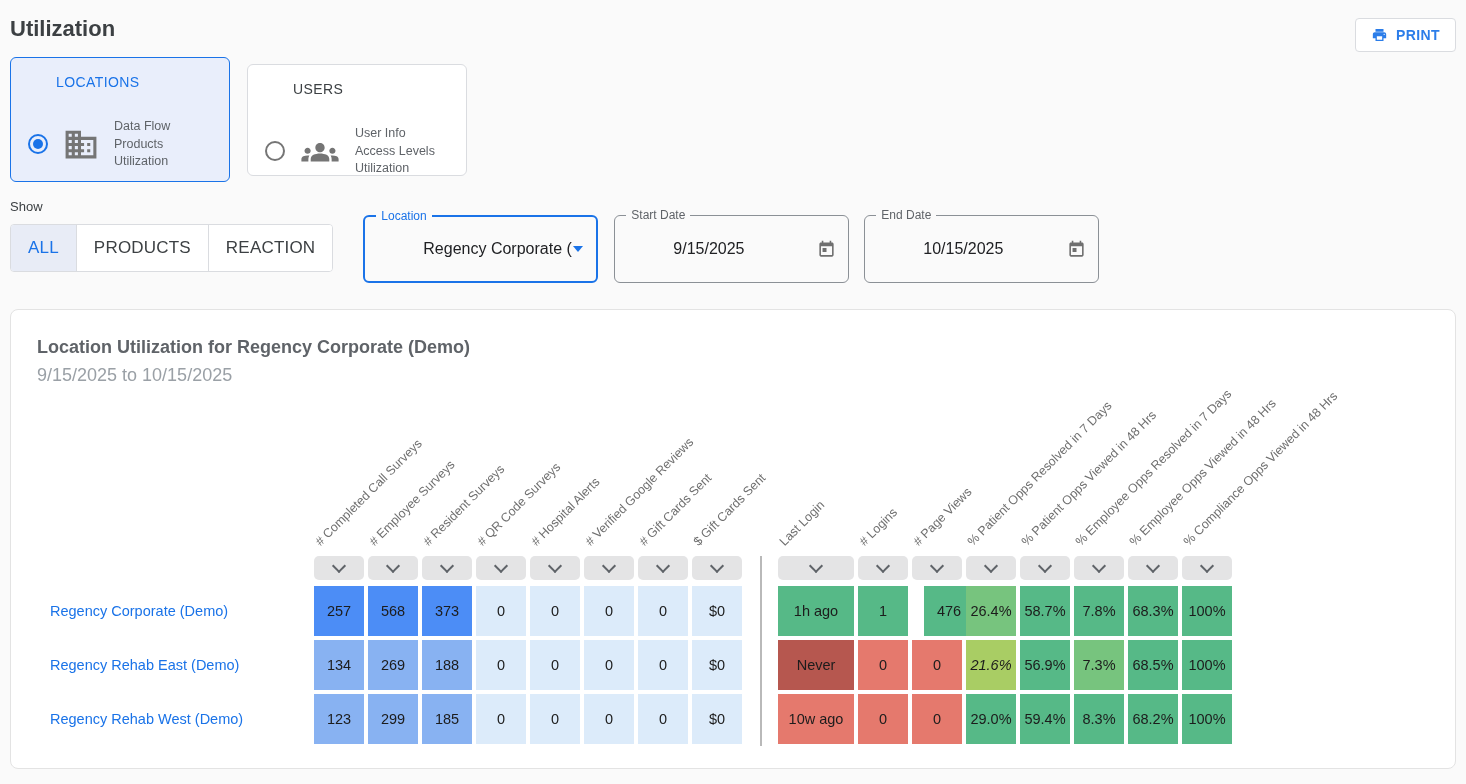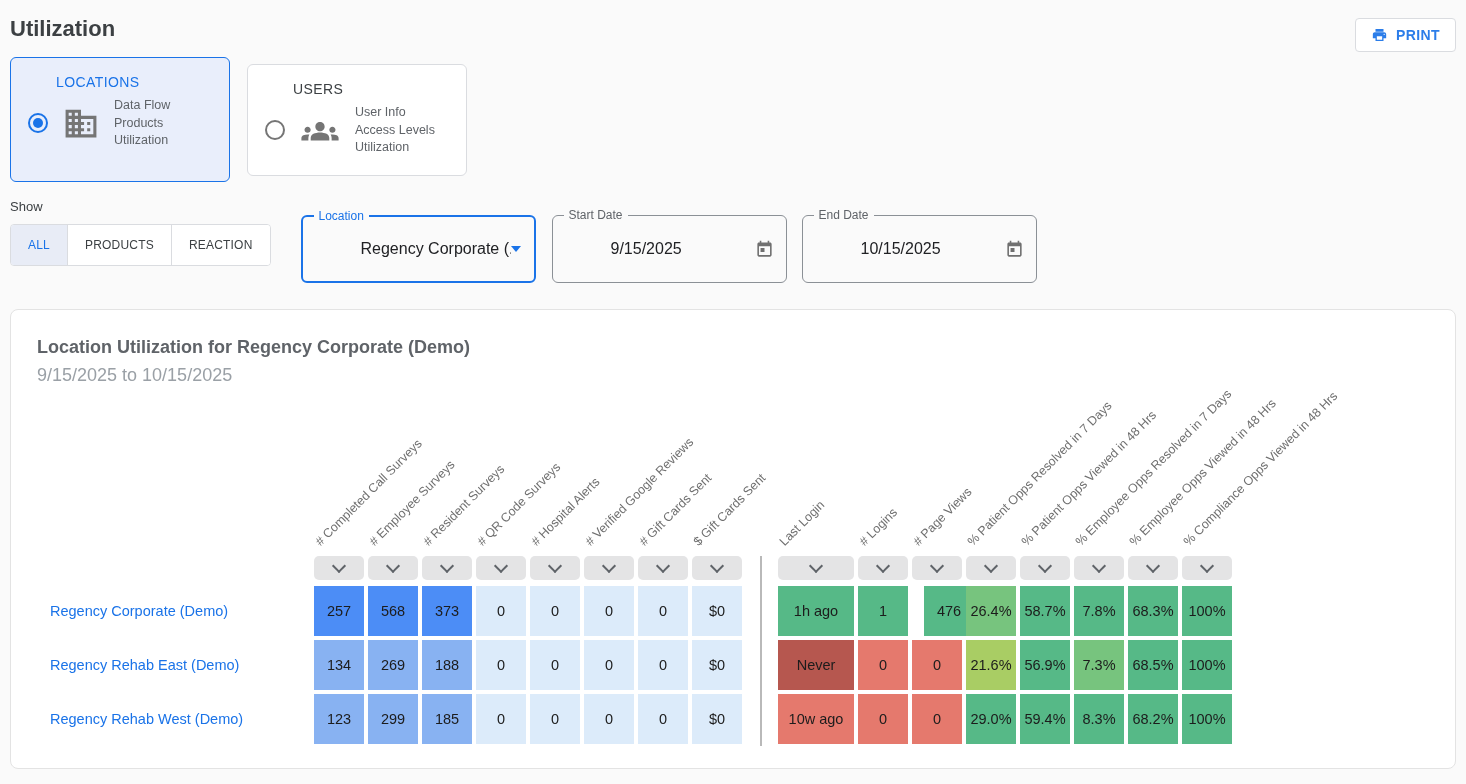--- a/index.html
+++ b/index.html
@@ -10,31 +10,31 @@
     background:#fff;border:1px solid #dadce0;border-radius:4px;padding:8px 15px;color:#2b7de9;
     font-weight:600;font-size:14px;letter-spacing:.4px;cursor:pointer;font-family:inherit;}
   
   .cards-row{display:flex;gap:17px;margin:15px 0 0 10px;align-items:flex-start;}
   .type-card{box-sizing:border-box;width:220px;border:1px solid #dadce0;border-radius:6px;
     background:#fff;padding:16px 0 8px 0;cursor:pointer;}
   .type-card.selected{background:#e9eefb;border-color:#1a73e8;height:125px;}
   .type-card.unselected{height:112px;margin-top:7px;}
   .card-title{margin-left:45px;font-size:14px;letter-spacing:.4px;color:#3c4043;font-weight:500;}
   .selected .card-title{color:#1a73e8;}
-  .card-body{display:flex;align-items:center;margin-top:7px;padding-left:17px;gap:13px;}
+  .card-body{display:flex;align-items:center;margin-top:28px;padding-left:17px;gap:13px;}
   .radio{box-sizing:border-box;width:20px;height:20px;border-radius:50%;flex:0 0 auto;cursor:pointer;}
   .radio.on{border:2px solid #1a73e8;position:relative;}
   .radio.on::after{content:"";position:absolute;left:3px;top:3px;width:10px;height:10px;border-radius:50%;background:#1a73e8;}
   .radio.off{border:2px solid #757575;}
   .card-lines{font-size:12.5px;color:#5f6368;line-height:1.4;}
   
   .show-label{margin:17px 0 0 10px;font-size:13px;color:#3c4043;}
   .filters-row{display:flex;margin-left:10px;align-items:flex-start;}
   .seg-group{display:flex;border:1px solid #dadce0;border-radius:4px;overflow:hidden;margin-top:10px;background:#fff;}
-  .seg{padding:13px 17px;font-size:12px;color:#3c4043;border-right:1px solid #dadce0;background:#fff;
+  .seg{padding:13px 17px;font-size:17px;color:#3c4043;border-right:1px solid #dadce0;background:#fff;
     letter-spacing:.2px;cursor:pointer;font-family:inherit;border-top:none;border-bottom:none;border-left:none;}
   .seg:last-child{border-right:none;}
   .seg.active{background:#e8ecf6;color:#1a73e8;}
   .field{position:relative;box-sizing:border-box;height:68px;border-radius:6px;display:flex;align-items:center;padding-left:44px;}
   .field-label{position:absolute;top:-8px;left:11px;background:#fafafa;padding:0 5px;font-size:12px;color:#5f6368;}
   .location-field{width:235px;margin-left:30px;border:2px solid #1a73e8;margin-top:1px;}
   .location-field .field-label{color:#1a73e8;}
   .date-field{width:235px;border:1px solid #8b9096;margin-top:1px;}
   .start-field{margin-left:16px;}
   .end-field{margin-left:15px;}
@@ -236,21 +236,21 @@
       <div class="cell" style="left: 331px; width: 50px; top: 250px; background: rgb(136, 178, 242);">269</div>
       <div class="cell" style="left: 385px; width: 50px; top: 250px; background: rgb(136, 178, 242);">188</div>
       <div class="cell" style="left: 439px; width: 50px; top: 250px; background: rgb(220, 235, 250);">0</div>
       <div class="cell" style="left: 493px; width: 50px; top: 250px; background: rgb(220, 235, 250);">0</div>
       <div class="cell" style="left: 547px; width: 50px; top: 250px; background: rgb(220, 235, 250);">0</div>
       <div class="cell" style="left: 601px; width: 50px; top: 250px; background: rgb(220, 235, 250);">0</div>
       <div class="cell" style="left: 655px; width: 50px; top: 250px; background: rgb(220, 235, 250);">$0</div>
       <div class="cell" style="left: 741px; width: 76px; top: 250px; background: rgb(182, 87, 79);">Never</div>
       <div class="cell" style="left: 821px; width: 50px; top: 250px; background: rgb(229, 121, 109);">0</div>
       <div class="cell" style="left: 875px; width: 50px; top: 250px; background: rgb(229, 121, 109);">0</div>
-      <div class="cell" style="left: 929px; width: 50px; top: 250px; background: rgb(169, 205, 100);">21.6%</div>
+      <div class="cell" style="left: 929px; width: 50px; top: 250px; background: rgb(169, 205, 100); font-style: italic;">21.6%</div>
       <div class="cell" style="left: 983px; width: 50px; top: 250px; background: rgb(86, 185, 135);">56.9%</div>
       <div class="cell" style="left: 1037px; width: 50px; top: 250px; background: rgb(119, 196, 126);">7.3%</div>
       <div class="cell" style="left: 1091px; width: 50px; top: 250px; background: rgb(86, 185, 135);">68.5%</div>
       <div class="cell" style="left: 1145px; width: 50px; top: 250px; background: rgb(86, 185, 135);">100%</div>
       <div class="rowlabel" style="top: 304px;">Regency Rehab West (Demo)</div>
       <div class="cell" style="left: 277px; width: 50px; top: 304px; background: rgb(136, 178, 242);">123</div>
       <div class="cell" style="left: 331px; width: 50px; top: 304px; background: rgb(136, 178, 242);">299</div>
       <div class="cell" style="left: 385px; width: 50px; top: 304px; background: rgb(136, 178, 242); text-align: right;">185</div>
       <div class="cell" style="left: 439px; width: 50px; top: 304px; background: rgb(220, 235, 250);">0</div>
       <div class="cell" style="left: 493px; width: 50px; top: 304px; background: rgb(220, 235, 250);">0</div>

